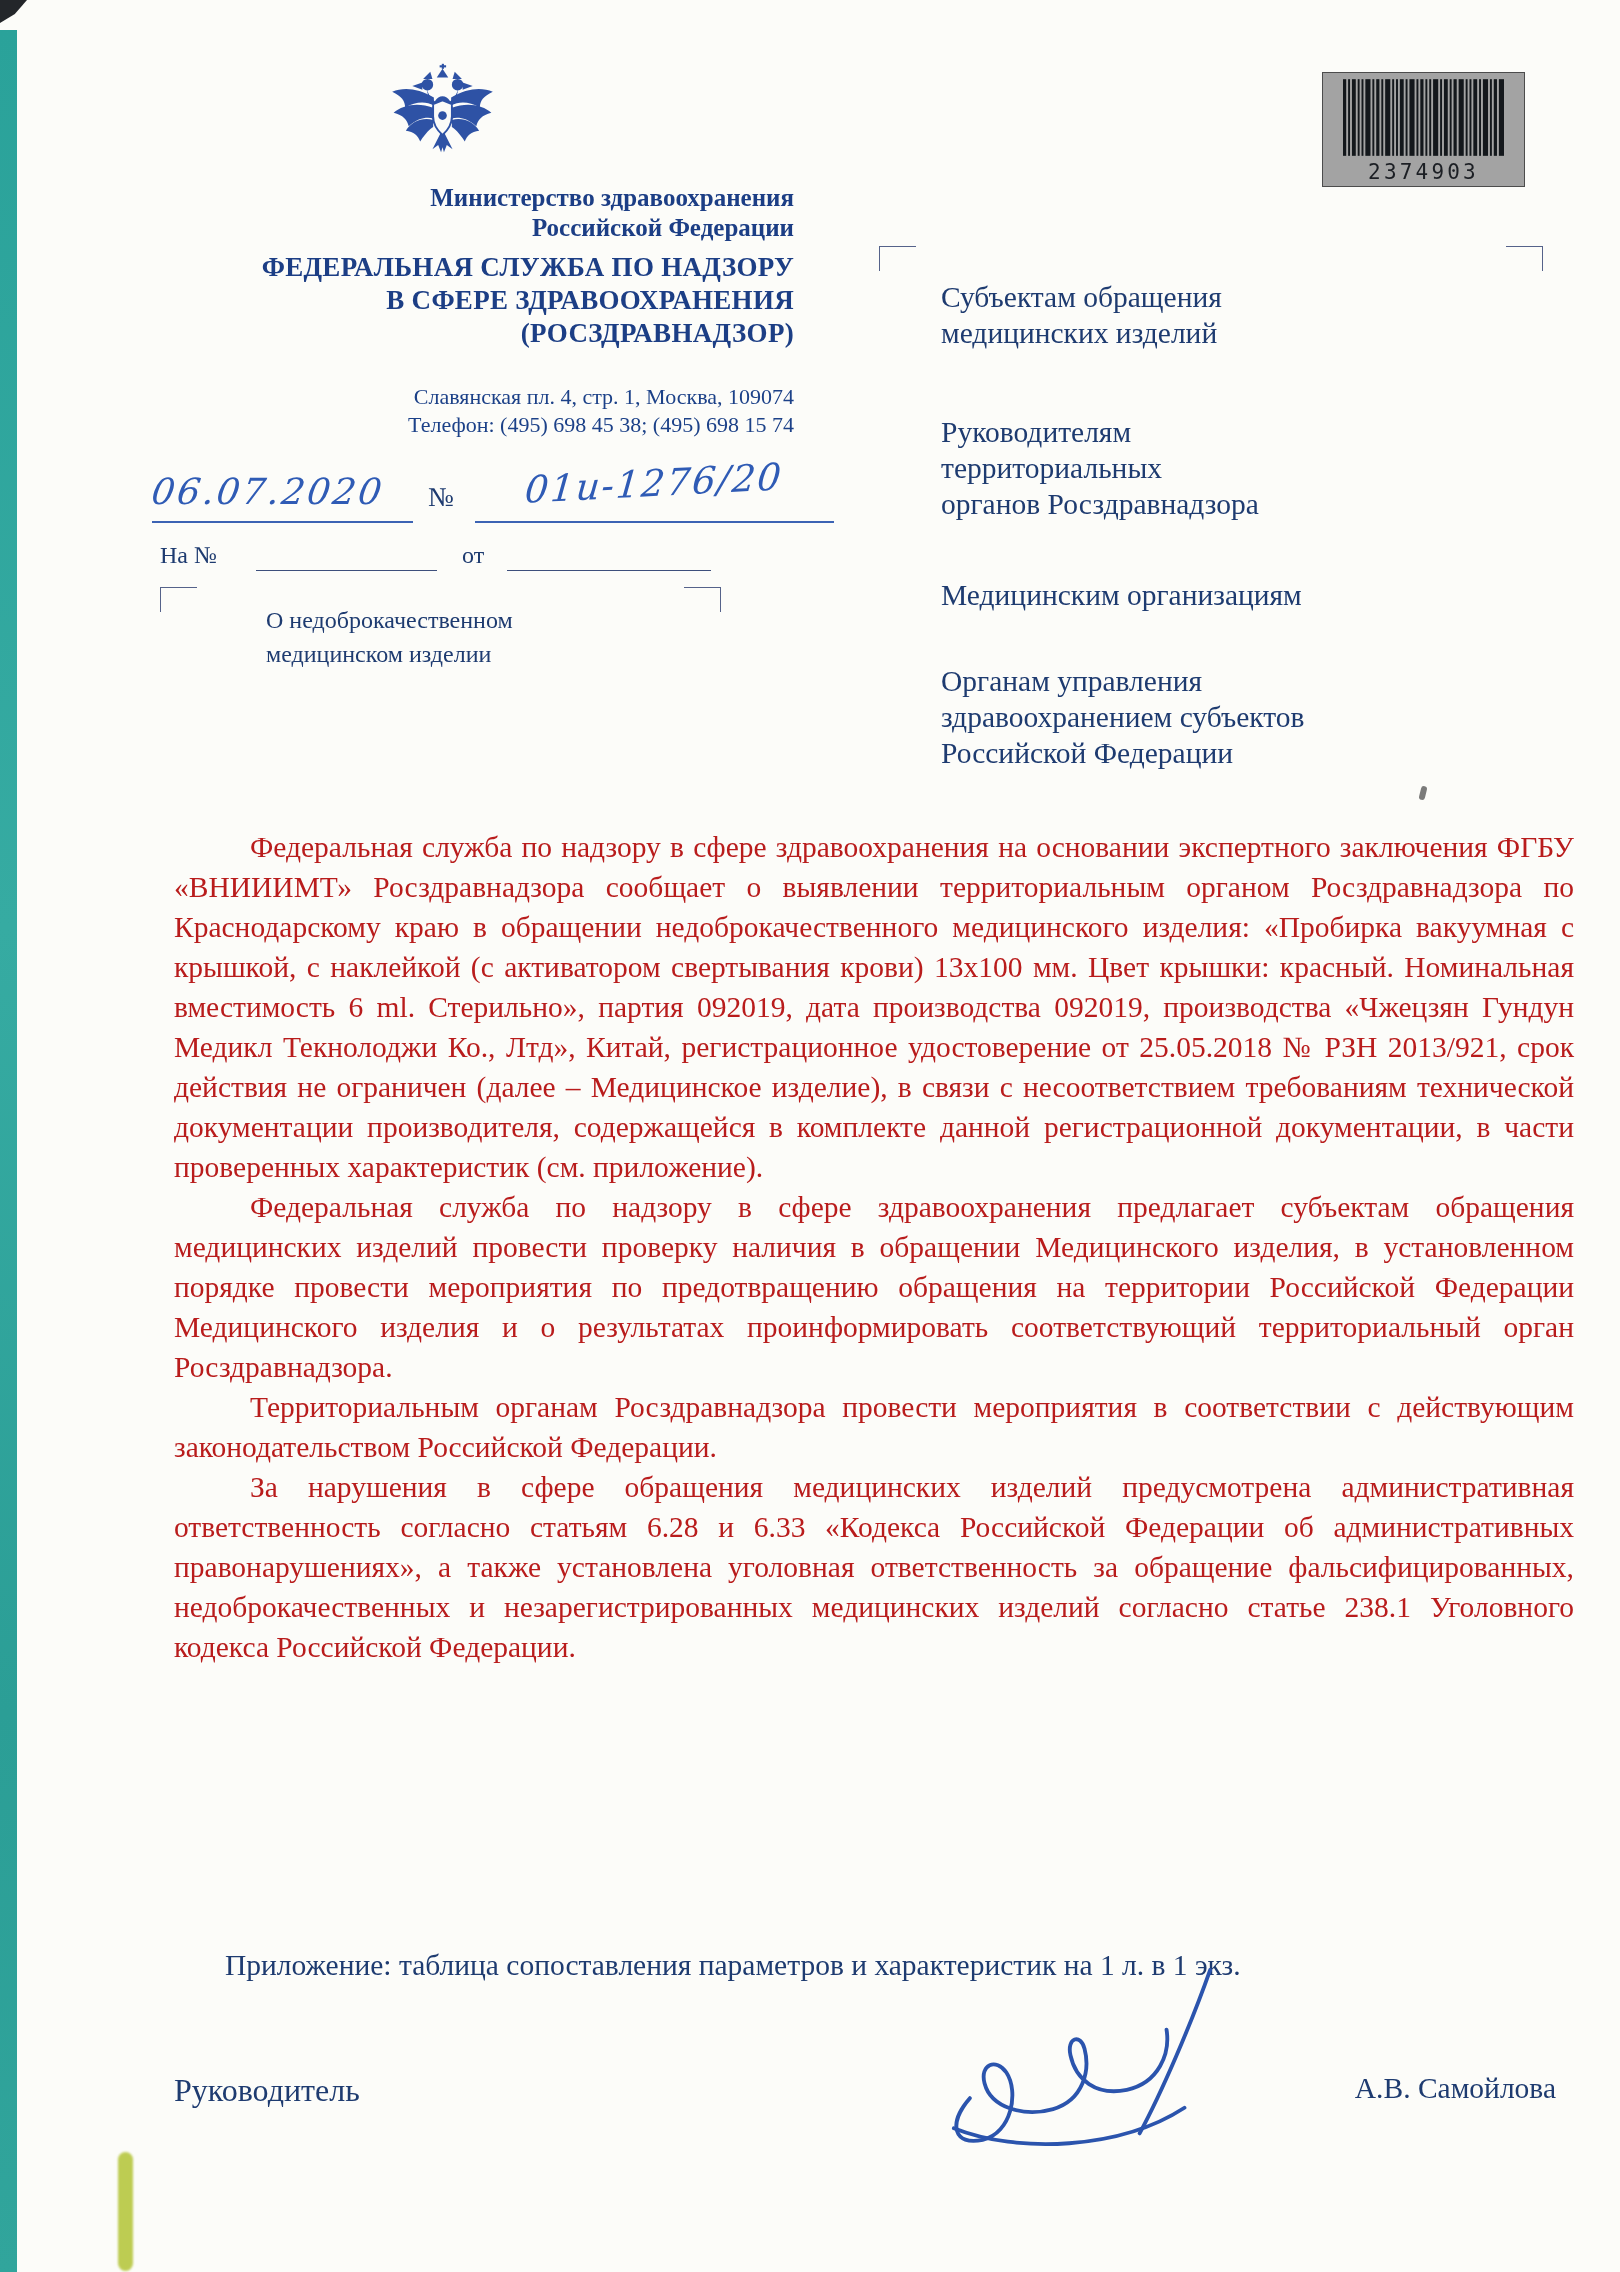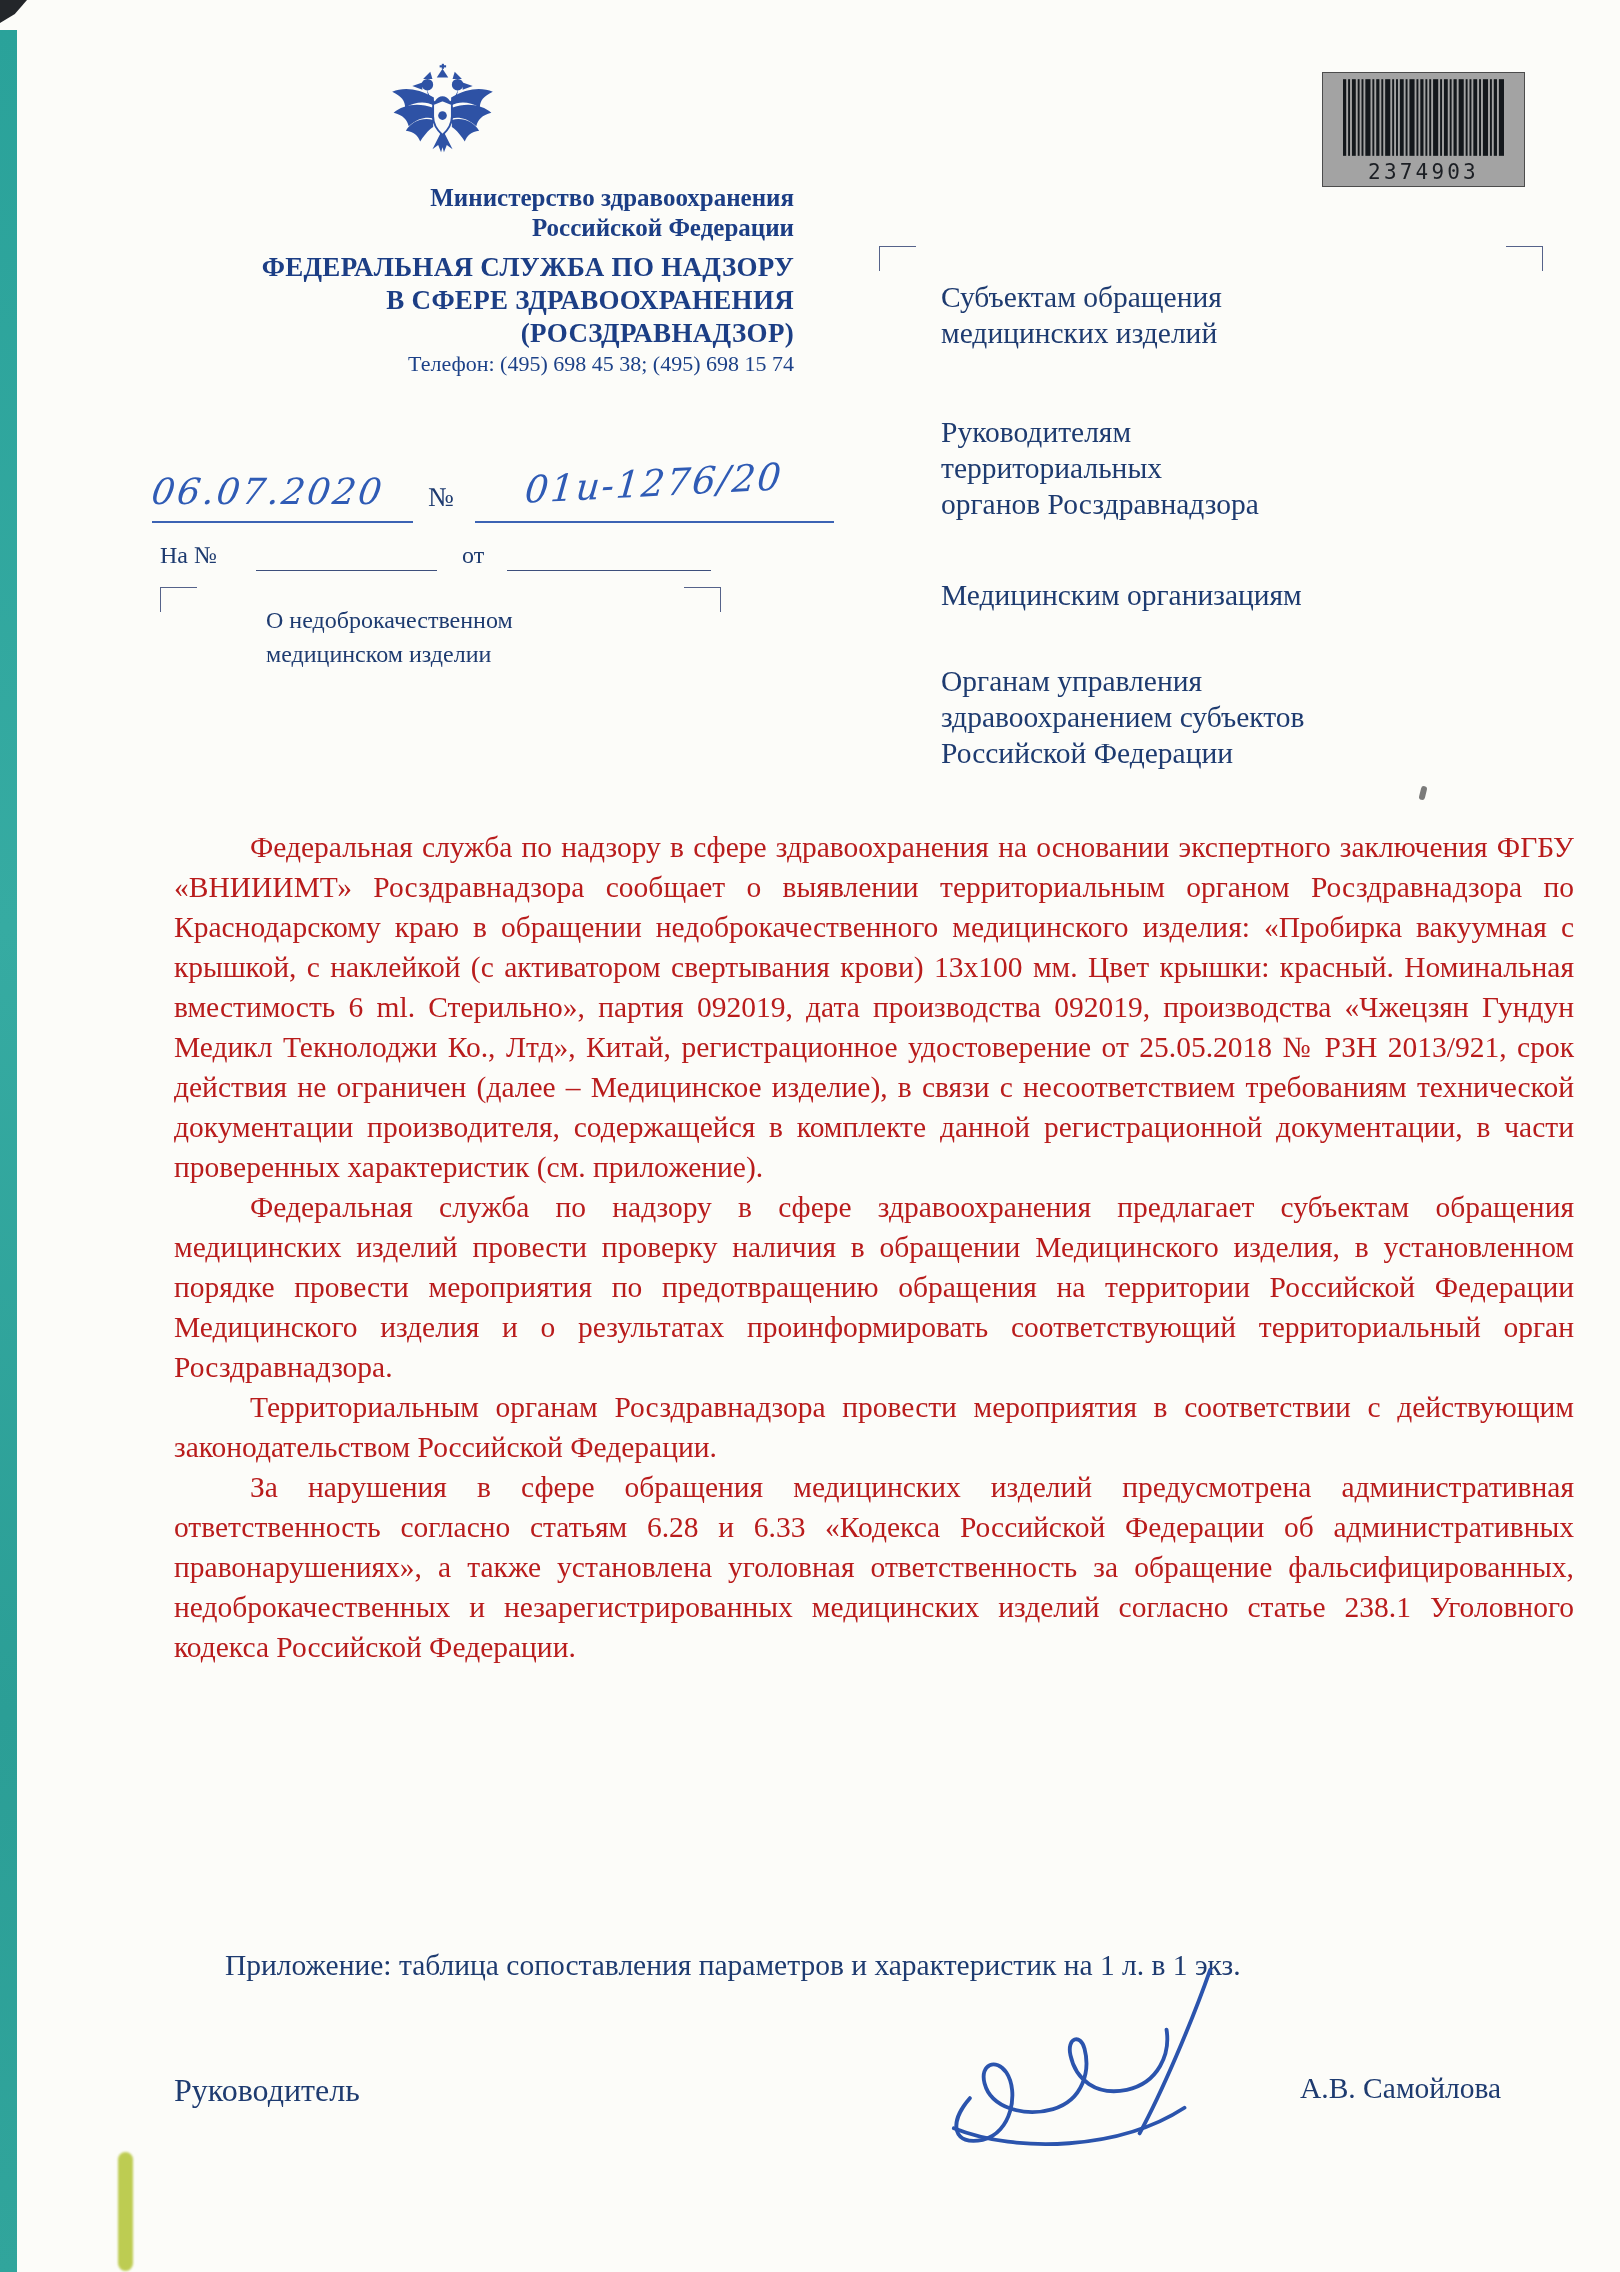--- a/index.html
+++ b/index.html
@@ -55,21 +55,21 @@
   .barcode-num{font-family:"DejaVu Sans Mono","Liberation Mono",monospace;font-size:21px;
       letter-spacing:3.2px;color:#1c1f24;margin-top:1.3px;}
 
   
   .body-text{left:174px;top:827px;width:1400px;}
   .body-text p{margin:0;font-size:29.5px;line-height:40px;text-align:justify;text-indent:76px;color:#b91c1c;}
   .attachment{left:174px;top:1945px;width:1402px;font-size:29.5px;line-height:40px;text-indent:51px;}
 
   
   .signer-title{left:174px;top:2072px;font-size:32px;}
-  .signer-name{left:1300px;top:2072px;width:256px;font-size:29.5px;}
+  .signer-name{left:1300px;top:2072px;width:256px;text-align:right;font-size:29.5px;}
   .sig-svg{left:909px;top:1954px;width:410px;height:205px;}
 </style>
 </head>
 <body>
 
 <div class="page">
 
   <div class="abs edge-strip"></div>
   <div class="abs corner-smudge"></div>
   <div class="abs edge-mark-green"></div>
@@ -103,20 +103,21 @@
         <path d="M80,92 L66,120 L74,114 L78,124 L80,117 L82,124 L86,114 L94,120 Z"></path>
         <path d="M80,52 L93,57 V74 C93,85 88,93 80,100 C72,93 67,85 67,74 V57 Z" fill="#fbfbf8" stroke="#2e52a5" stroke-width="2.5"></path>
         <circle cx="80" cy="73" r="6"></circle>
       </g>
     </svg>
     <div class="ministry pre">Министерство здравоохранения
 Российской Федерации</div>
     <div class="service pre">ФЕДЕРАЛЬНАЯ СЛУЖБА ПО НАДЗОРУ
 В СФЕРЕ ЗДРАВООХРАНЕНИЯ
 (РОСЗДРАВНАДЗОР)</div>
+    <div class="addr">Славянская пл. 4, стр. 1, Москва, 109074</div>
     <div class="phone">Телефон: (495) 698 45 38; (495) 698 15 74</div>
   </div>
 
   <div class="abs barcode-box">
     <svg width="161" height="77" viewBox="0 0 252 120">
       <g fill="#14181c">
         <rect x="0" width="5" height="120"></rect>
           <rect x="8" width="3" height="120"></rect>
           <rect x="14" width="6" height="120"></rect>
         <rect x="23" width="3" height="120"></rect>

